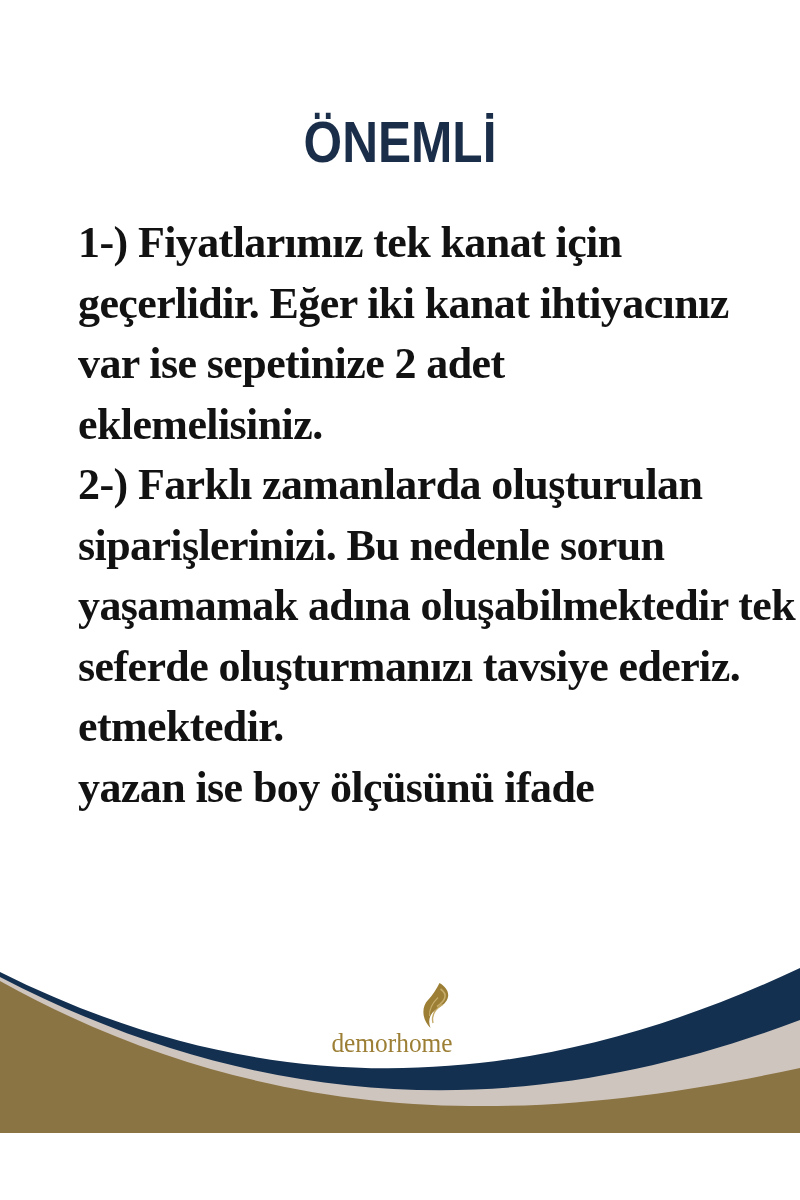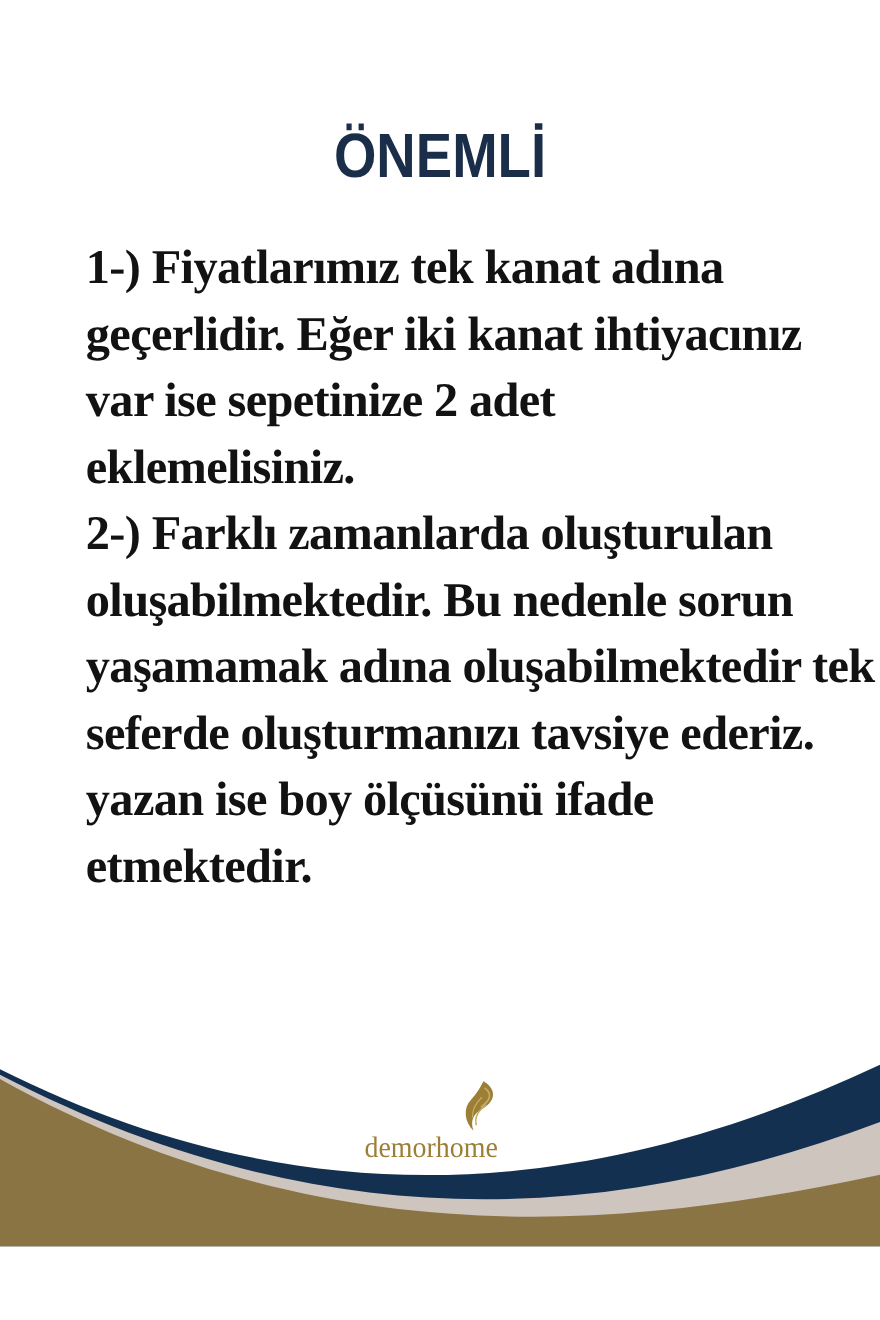--- a/index.html
+++ b/index.html
@@ -77,30 +77,30 @@
   }
 </style>
 </head>
 <body>
 
 <div class="page">
 
   <div class="title">ÖNEMLİ</div>
 
   <div class="notice">
-      <div class="line"><span>1-) Fiyatlarımız </span><span class="u">tek kanat</span><span> adına</span></div>
+      <div class="line"><span>1-) Fiyatlarımız </span><span class="u">tek kanat</span><span> için</span></div>
       <div class="line"><span>geçerlidir. Eğer iki kanat ihtiyacınız</span></div>
       <div class="line"><span>var ise sepetinize 2 adet</span></div>
       <div class="line"><span>eklemelisiniz.</span></div>
       <div class="line"><span>2-) Farklı zamanlarda oluşturulan</span></div>
-      <div class="line"><span>oluşabilmektedir. Bu nedenle sorun</span></div>
+      <div class="line"><span>siparişlerinizi. Bu nedenle sorun</span></div>
       <div class="line"><span>yaşamamak adına oluşabilmektedir tek</span></div>
       <div class="line"><span>seferde oluşturmanızı tavsiye ederiz.</span></div>
+      <div class="line"><span>etmektedir.</span></div>
       <div class="line"><span>yazan ise boy ölçüsünü ifade</span></div>
-      <div class="line"><span>etmektedir.</span></div>
     </div>
 
   <svg class="wave" viewBox="0 0 800 250" preserveAspectRatio="none">
     <path d="M0,22 C260,152 520,150 800,18 L800,183 L0,183 Z" fill="#143050"></path>
     <path d="M0,27 C280,172 540,168 800,70 L800,183 L0,183 Z" fill="#cfc5bf"></path>
     <path d="M0,31 C300,198 580,165 800,118 L800,183 L0,183 Z" fill="#8b7443"></path>
   </svg>
 
   <div class="brand">
     <svg class="brand-icon" viewBox="0 0 37 47">

